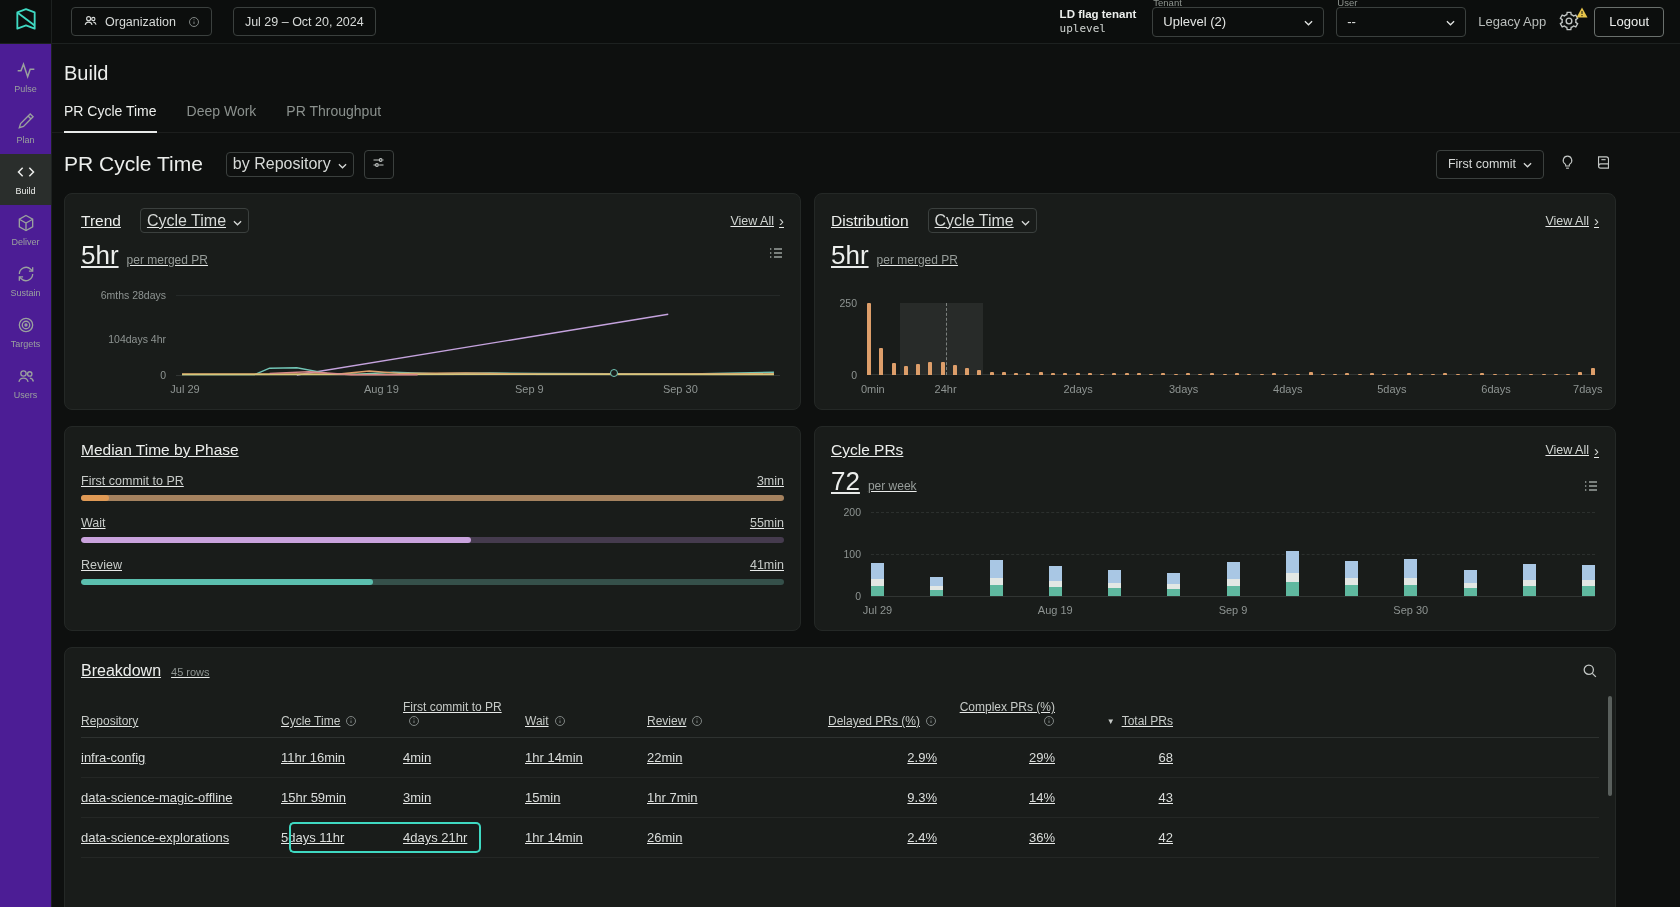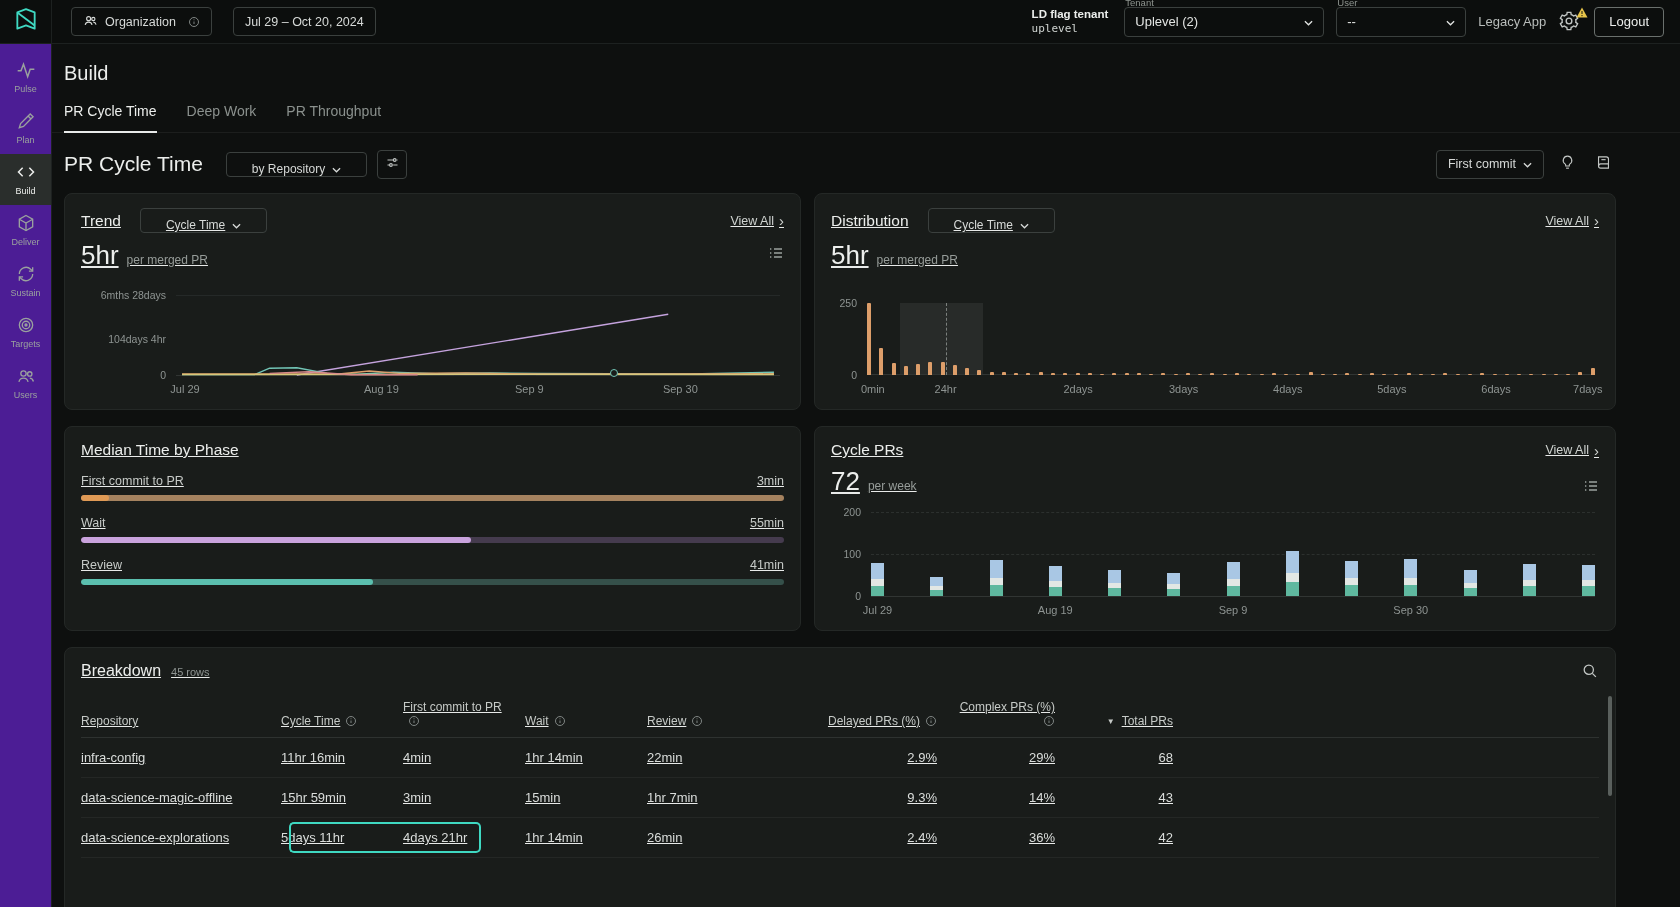--- a/index.html
+++ b/index.html
@@ -18,21 +18,21 @@
     font-size:12.5px; font-family:inherit; cursor:pointer; white-space:nowrap;margin-left:9px; }
   .chip svg { flex:none; }
   .tb-spacer { flex:1; }
   .ld-flag { line-height:1.25; margin-right:4px; }
   .ld-flag .l1 { font-size:11.5px; font-weight:bold; color:#eceeec; }
   .ld-flag .l2 { font-size:11px; font-family:"DejaVu Sans Mono", monospace; color:#cfd3d0; }
   .tb-select { position:relative; height:44px; display:flex; flex-direction:column; justify-content:flex-end; padding-bottom:7px; }
   .tb-select-label { position:absolute; top:-3px; left:1px; font-size:9.5px; color:#8e948f; }
   .tb-select-box { display:flex; align-items:center; justify-content:space-between; gap:8px;
     height:30px; border:1px solid #3b403e; border-radius:4px; padding:0 10px; color:#e3e5e3; cursor:pointer; }
-  .tb-select-box.w-tenant { width:200px; }
+  .tb-select-box.w-tenant { width:172px; }
   .tb-select-box.w-user { width:130px; }
   .legacy { color:#b9bdbb; font-size:13px; cursor:pointer; text-decoration:none; white-space:nowrap; }
   .gear-wrap { position:relative; width:24px; height:24px; color:#c3c7c5; cursor:pointer; }
   .gear-badge { position:absolute; top:-4px; right:-6px; }
   .logout-btn { height:30px; padding:0 14px; border:1px solid #6a706d; border-radius:4px;
     background:transparent; color:#eceeec; font-size:13px; font-family:inherit; cursor:pointer; }
 
   
   .sidebar { grid-row:2; grid-column:1; background:#4c1d95; border-right:1px solid #1d2120;
     display:flex; flex-direction:column; padding-top:8px; }
@@ -59,21 +59,21 @@
   .icon-btn.borderless { border-color:transparent; width:26px; }
 
   
   .cards-grid { display:grid; grid-template-columns:737px 802px; grid-template-rows:217px 205px 420px;
     gap:16px 13px; }
   .card { background:#191c1a; border:1px solid #242826; border-radius:8px; padding:14px 16px;
     position:relative; display:flex; flex-direction:column; overflow:hidden;text-decoration:underline; }
   .card.span2 { grid-column:1 / -1; }
   .card-head { display:flex; align-items:center; gap:10px; }
   .card-title { font-size:15.5px; font-weight:500; color:#eceeec; }
-  .chip.small { height:25px; padding:0 25px; font-size:12px;align-items:flex-end; }
+  .chip.small { height:25px; padding:0 6px; font-size:16px; }
   .view-all { margin-left:auto; display:flex; align-items:center; gap:5px; color:#ced2cf;
     font-size:12.5px; cursor:pointer; }
   .view-all .vchev { font-size:15px; line-height:1; color:#ced2cf; }
   .stat-row { display:flex; align-items:baseline; gap:8px; margin-top:7px; }
   .stat { font-size:26px; color:#eceeec; }
   .stat-suffix { font-size:12px; color:#969c99; }
   .legend-icon { position:absolute; right:16px; top:52px; width:16px; height:14px; color:#9aa19e; cursor:pointer; }
   .legend-icon svg { width:16px; height:14px; display:block; }
 
   

